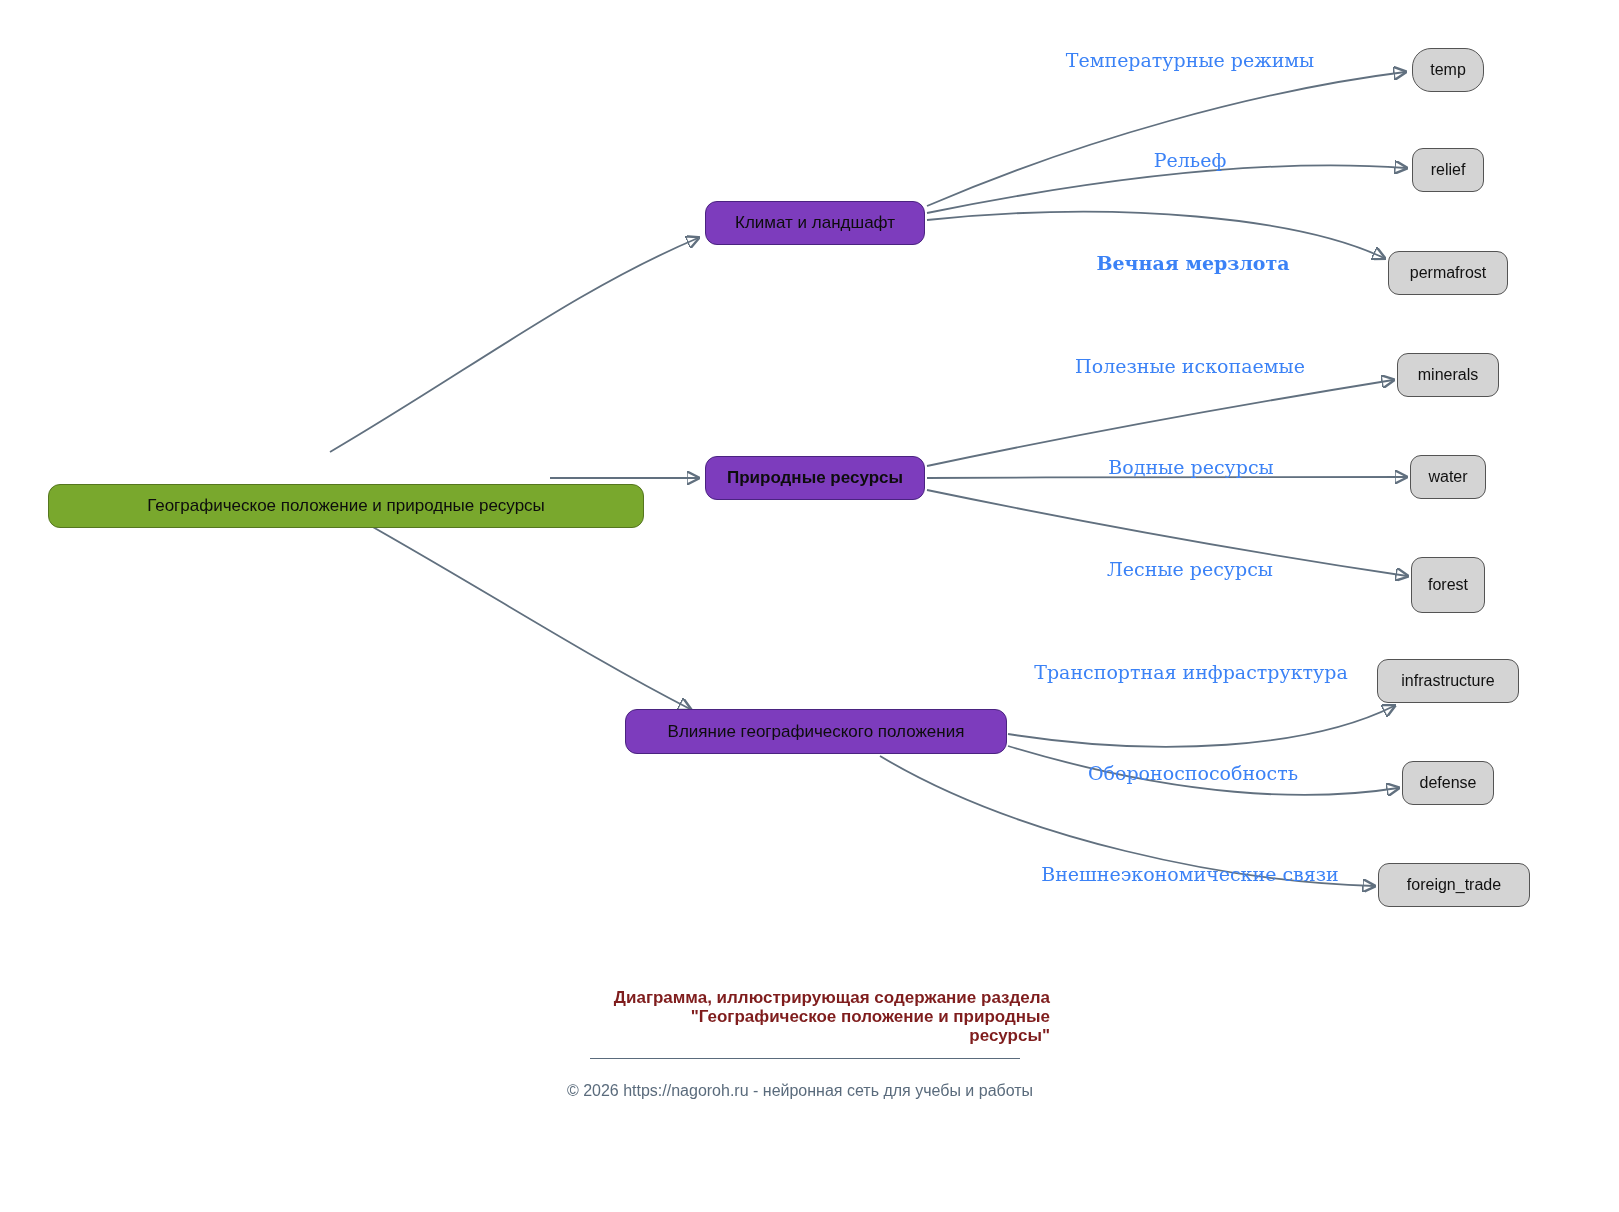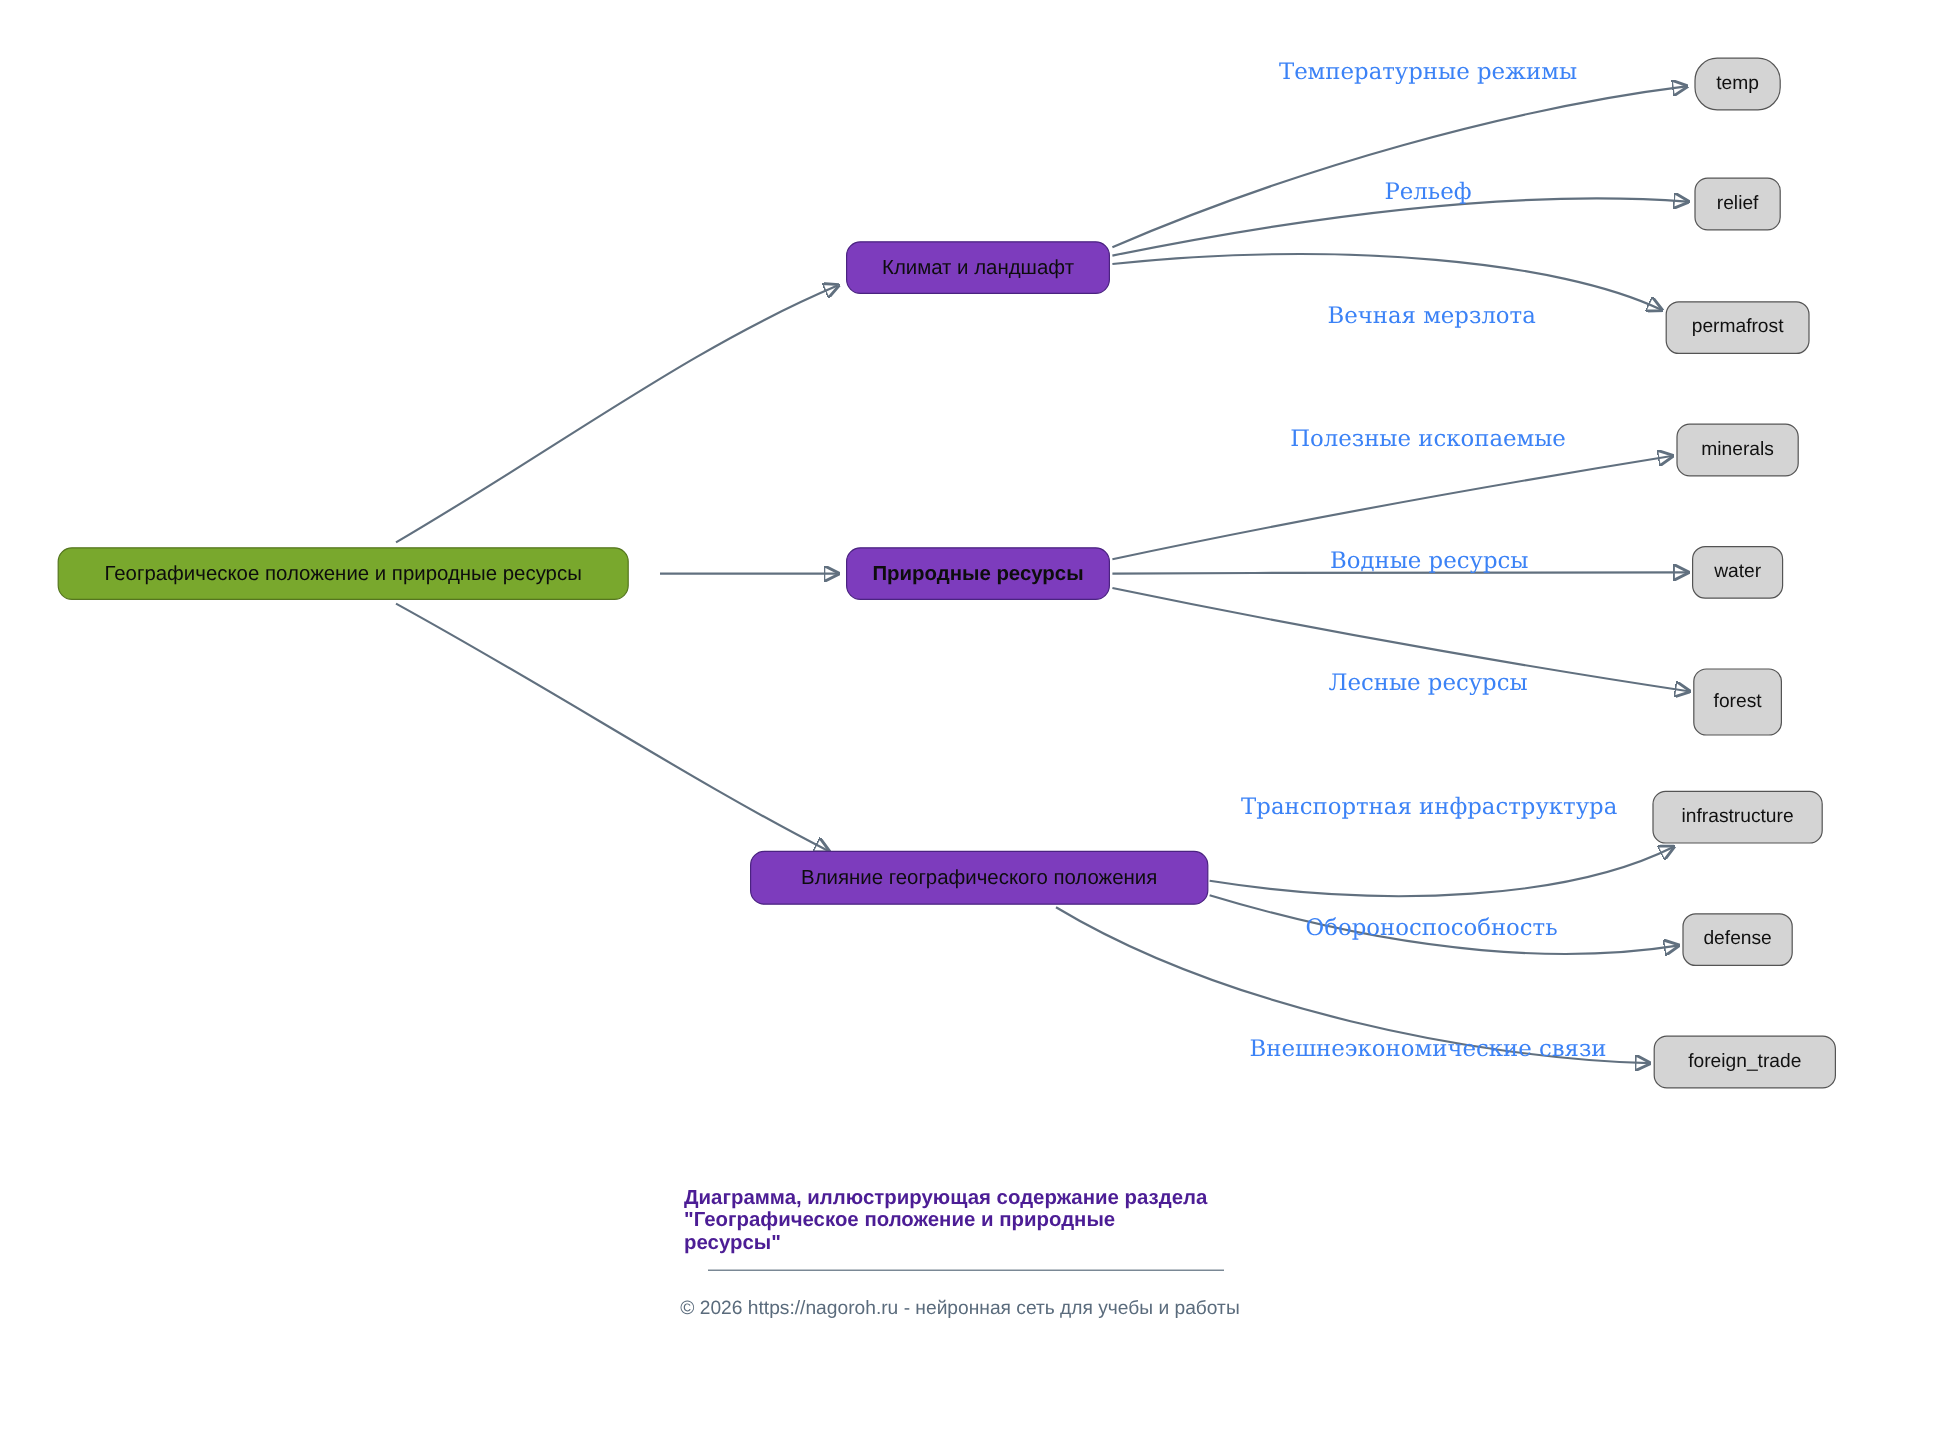--- a/index.html
+++ b/index.html
@@ -46,26 +46,26 @@
   .edge-label{
     position:absolute;
     transform:translate(-50%,-50%);
     white-space:nowrap;
     font-family:"DejaVu Serif","Liberation Serif",serif;
     font-size:19px;
     color:#3b82f6;
   }
   .footer-caption{
     position:absolute;
-    left:570px;top:988px;width:500px;
-    text-align:left;
+    left:550px;top:988px;width:500px;
+    text-align:right;
     font-weight:bold;
     font-size:17px;
     line-height:19px;
-    color:#4c1d95;
+    color:#7f1d1d;
   }
   .footer-rule{
     position:absolute;
     left:590px;top:1058px;width:430px;
     border-top:1.4px solid #5a6b7c;
   }
   .footer-copyright{
     position:absolute;
     left:400px;top:1082px;width:800px;
     text-align:center;
@@ -94,37 +94,37 @@
 
     <path d="M 927 466 C 1120 425, 1300 395, 1393 380" marker-end="url(#arrow)"></path>
     <path d="M 927 478 C 1100 477, 1300 477, 1406 477" marker-end="url(#arrow)"></path>
     <path d="M 927 490 C 1120 530, 1300 560, 1407 576" marker-end="url(#arrow)"></path>
 
     <path d="M 1008 734 C 1160 758, 1310 748, 1394 706" marker-end="url(#arrow)"></path>
     <path d="M 1008 746 C 1180 798, 1310 802, 1398 788" marker-end="url(#arrow)"></path>
     <path d="M 880 756 C 1020 840, 1230 882, 1374 886" marker-end="url(#arrow)"></path>
   </svg>
 
-  <div class="node root" style="left:48px;top:456px;width:476px;height:44px;">
+  <div class="node root" style="left:48px;top:484px;width:596px;height:44px;">
     <span>Географическое положение и природные ресурсы</span>
   </div>
 
   <div class="node branch" style="left:705px;top:201px;width:220px;height:44px;">
     <span>Климат и ландшафт</span>
   </div>
   <div class="node branch" style="left:705px;top:456px;width:220px;height:44px;font-weight:bold;">
     <span>Природные ресурсы</span>
   </div>
   <div class="node branch" style="left:625px;top:709px;width:382px;height:45px;">
     <span>Влияние географического положения</span>
   </div>
 
   <div class="edge-label" style="left:1190px;top:60px;">Температурные режимы</div>
   <div class="edge-label" style="left:1190px;top:160px;">Рельеф</div>
-  <div class="edge-label" style="left:1193px;top:263px;">Вечная мерзлота</div>
+  <div class="edge-label" style="left:1193px;top:263px;font-weight:bold;">Вечная мерзлота</div>
   <div class="edge-label" style="left:1190px;top:366px;">Полезные ископаемые</div>
   <div class="edge-label" style="left:1191px;top:467px;">Водные ресурсы</div>
   <div class="edge-label" style="left:1190px;top:569px;">Лесные ресурсы</div>
   <div class="edge-label" style="left:1191px;top:672px;">Транспортная инфраструктура</div>
   <div class="edge-label" style="left:1193px;top:773px;">Обороноспособность</div>
   <div class="edge-label" style="left:1190px;top:874px;">Внешнеэкономические связи</div>
 
   <div class="leaf" style="left:1412px;top:48px;width:72px;height:44px;border-radius:19px;">
     <span>temp</span>
   </div>

